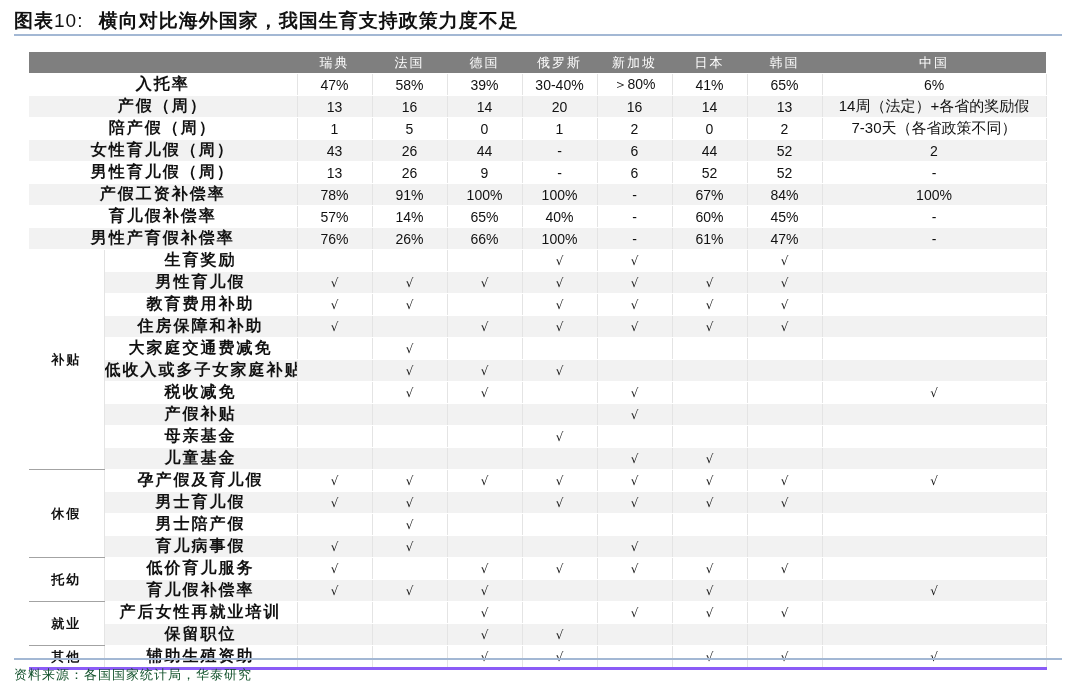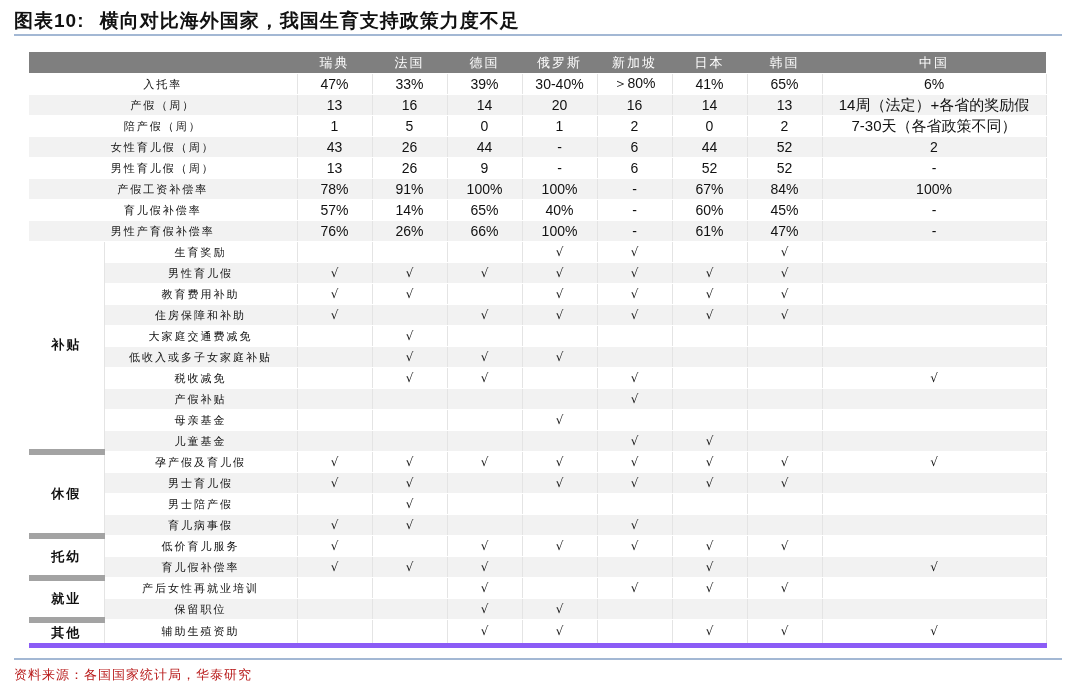--- a/index.html
+++ b/index.html
@@ -1,46 +1,46 @@
 <!DOCTYPE html>
 <html><head>
 <meta charset="utf-8">
 <style>
   html, body { margin: 0; padding: 0; background: #ffffff; }
   body { width: 1080px; height: 693px; position: relative; overflow: hidden;
          font-family: "DejaVu Sans", "Liberation Sans", sans-serif; color: #111; }
   .title { position: absolute; left: 14px; top: 8px; font-size: 19px; font-weight: bold;
            letter-spacing: 1px; color: #111; white-space: nowrap; }
-  .title .num { font-family: "Liberation Sans", sans-serif; font-weight: bold; margin-top: 18px; }
+  .title .num { font-family: "Liberation Sans", sans-serif; font-weight: normal; margin-top: 18px; }
   .rule-top { position: absolute; left: 14px; top: 34px; width: 1048px; height: 2px; background: #a3b8d4; }
   .rule-bottom { position: absolute; left: 14px; top: 658px; width: 1048px; height: 2px; background: #a3b8d4; }
-  .source { position: absolute; left: 14px; top: 666px; font-size: 13px; color: #b91c1c;
+  .source { position: absolute; left: 14px; top: 666px; font-size: 13px; color: #14532d;
             font-family: "DejaVu Serif", serif; letter-spacing: 1px; }
 
   table.grid { position: absolute; left: 29px; top: 52px; border-collapse: collapse;
                table-layout: fixed; width: 1017px; }
   table.grid col.c-cat { width: 75px; }
   table.grid col.c-item { width: 193px; }
   table.grid col.c-ctry { width: 75px; }
   table.grid col.c-cn { width: 224px; }
   table.grid th, table.grid td { height: 20px; padding: 0; text-align: center; vertical-align: middle;
                                  border-right: 1px solid #e4e4e4; border-bottom: 1px solid #ffffff;
                                  white-space: nowrap; overflow: hidden; }
   table.grid thead th { background: #7f7f7f; color: #ffffff; font-weight: normal; font-size: 13px;
                         height: 21px; font-family: "DejaVu Serif", serif; letter-spacing: 2px; border-right: none; }
   table.grid td { font-size: 14px; font-family: "Liberation Sans", sans-serif; }
-  table.grid td.lbl { font-family: "DejaVu Serif", serif; font-weight: normal; font-size: 11px; letter-spacing: 2px; }
+  table.grid td.lbl { font-family: "DejaVu Serif", serif; font-weight: bold; font-size: 16px; letter-spacing: 2px; }
   table.grid td.cat { font-family: "DejaVu Serif", serif; font-weight: bold; font-size: 13px; letter-spacing: 2px;
-                      background: #ffffff; border-bottom: 6px solid #a3a3a3; }
+                      background: #ffffff; border-bottom: 1px solid #a3a3a3; }
   table.grid tr.odd td { background: #ffffff; }
   table.grid tr.even td { background: #f2f2f2; }
   table.grid tr td.cat { background: #ffffff !important; }
   table.grid td.check { font-size: 12px; font-family: "DejaVu Sans", sans-serif; }
   table.grid td.cn-text { font-size: 15px; }
-  table.grid tr:last-child td { border-bottom: 5px solid #8b5cf6; }
+  table.grid tr:last-child td { border-bottom: 3px solid #8b5cf6; }
 </style>
 </head>
 <body>
 
 <div class="title">
   <span>图表</span><span class="num">10:</span>&nbsp;&nbsp;<span>横向对比海外国家，我国生育支持政策力度不足</span>
 </div>
 <div class="rule-top"></div>
 
 <table class="grid">
@@ -66,21 +66,21 @@
       <th>新加坡</th>
       <th>日本</th>
       <th>韩国</th>
       <th>中国</th>
     </tr>
   </thead>
   <tbody id="tbody">
       <tr class="odd">
         <td class="lbl" colspan="2">入托率</td>
         <td>47%</td>
-        <td>33%</td>
+        <td>58%</td>
         <td>39%</td>
         <td>30-40%</td>
         <td>＞80%</td>
         <td>41%</td>
         <td>65%</td>
         <td>6%</td>
       </tr>
       <tr class="even">
         <td class="lbl" colspan="2">产假（周）</td>
         <td>13</td>

